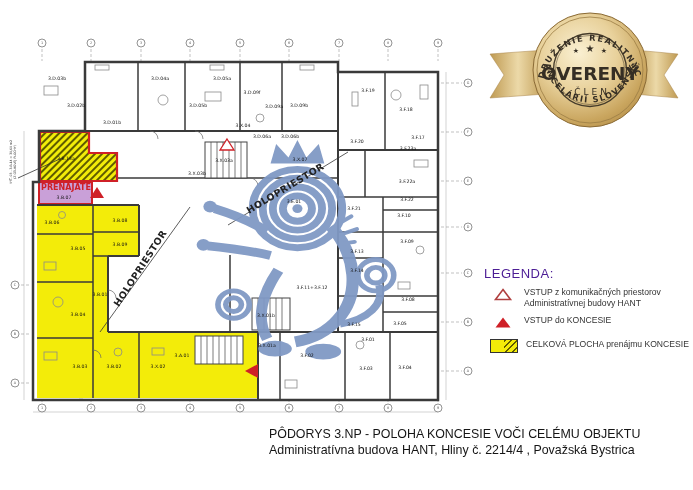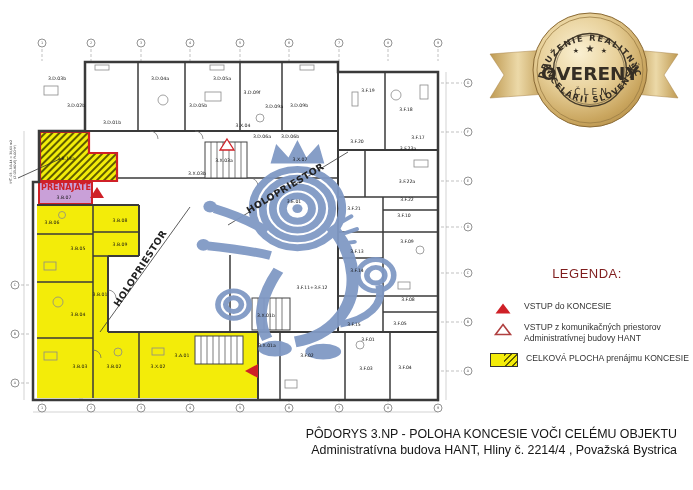--- a/index.html
+++ b/index.html
@@ -7,32 +7,32 @@
     --wm:#8099c5; --gold-mid:#d4b06a; --badge-text:#352e24; --hatch:#5f5b00;
   }
   html,body{margin:0;padding:0;}
   body{width:693px;height:490px;position:relative;background:#ffffff;overflow:hidden;
        font-family:"Liberation Sans",sans-serif;}
   #stage{position:absolute;inset:0;width:693px;height:490px;}
   svg text{font-family:"DejaVu Sans",sans-serif;}
 
   
   .legend{position:absolute;left:484px;top:266px;width:206px;color:#1c1c1c;}
-  .legend-heading{font-size:13px;letter-spacing:.5px;margin-bottom:20px;color:#7f1d1d;text-align:center;}
+  .legend-heading{font-size:13px;letter-spacing:.5px;margin-bottom:6px;color:#4c1d95;}
   .legend-item{display:flex;align-items:flex-start;margin-bottom:7px;}
   .legend-icon{width:22px;flex:0 0 22px;margin-right:10px;margin-left:8px;margin-top:1px;}
   .legend-text{font-size:8.6px;line-height:1.25;color:#333;}
   .swatch{width:26px;height:12px;border:1px solid #333;display:flex;flex:0 0 26px;
           margin-right:8px;margin-left:6px;}
   .swatch .solid{width:13px;height:100%;background:var(--yellow);}
   .swatch .hatched{width:13px;height:100%;
      background:repeating-linear-gradient(135deg,var(--hatch) 0 1.5px,var(--yellow) 1.5px 4.5px);}
 
   
-  .title-block{position:absolute;right:16px;top:427px;width:420px;text-align:right;
+  .title-block{position:absolute;right:4px;top:427px;width:420px;text-align:left;
                color:#151515;font-size:12.4px;line-height:15.6px;}
 
   .room-label{font-size:4.6px;fill:#141414;}
 </style>
 </head>
 <body>
 
 <div id="stage">
 
 
@@ -399,34 +399,34 @@
     <text x="153" y="69" font-size="5" text-anchor="middle">★</text>
   </g>
 </svg>
 
 
 <div class="legend">
   <div class="legend-heading">LEGENDA:</div>
 
   <div class="legend-item">
     <svg class="legend-icon" width="18" height="13" viewBox="0 0 18 13">
-      <polygon points="9,1.5 16.5,11.5 1.5,11.5" fill="#cf2027"></polygon>
-    </svg>
-    <div class="legend-text">
-      <span>VSTUP do KONCESIE</span>
-    </div>
-  </div>
-
-  <div class="legend-item">
-    <svg class="legend-icon" width="18" height="13" viewBox="0 0 18 13">
       <polygon points="9,1.5 16.5,11.5 1.5,11.5" fill="#fff" stroke="#b04040" stroke-width="1.6"></polygon>
     </svg>
     <div class="legend-text">
       <span>VSTUP z komunikačných priestorov</span><br>
       <span>Administratívnej budovy HANT</span>
+    </div>
+  </div>
+
+  <div class="legend-item">
+    <svg class="legend-icon" width="18" height="13" viewBox="0 0 18 13">
+      <polygon points="9,1.5 16.5,11.5 1.5,11.5" fill="#cf2027"></polygon>
+    </svg>
+    <div class="legend-text">
+      <span>VSTUP do KONCESIE</span>
     </div>
   </div>
 
   <div class="legend-item" style="margin-top:10px;">
     <div class="swatch">
       <div class="solid"></div>
           <div class="hatched"></div>
     </div>
     <div class="legend-text">
       <span>CELKOVÁ PLOCHA prenájmu KONCESIE</span>

